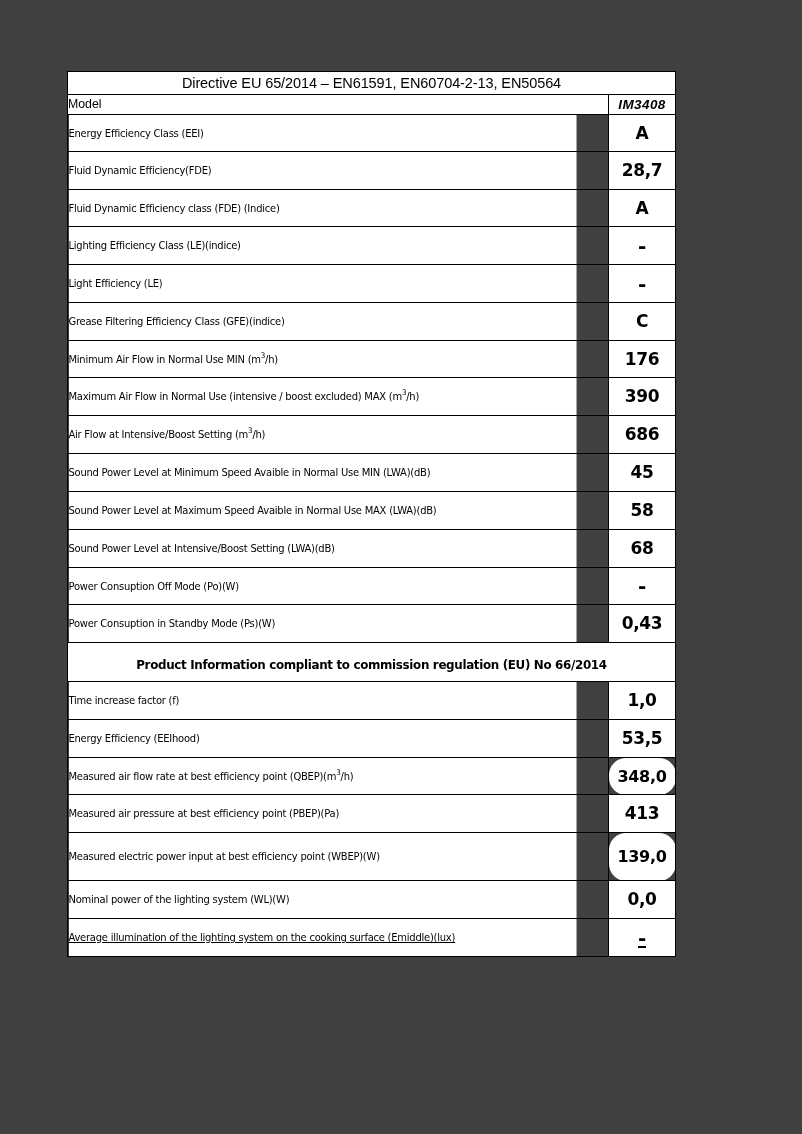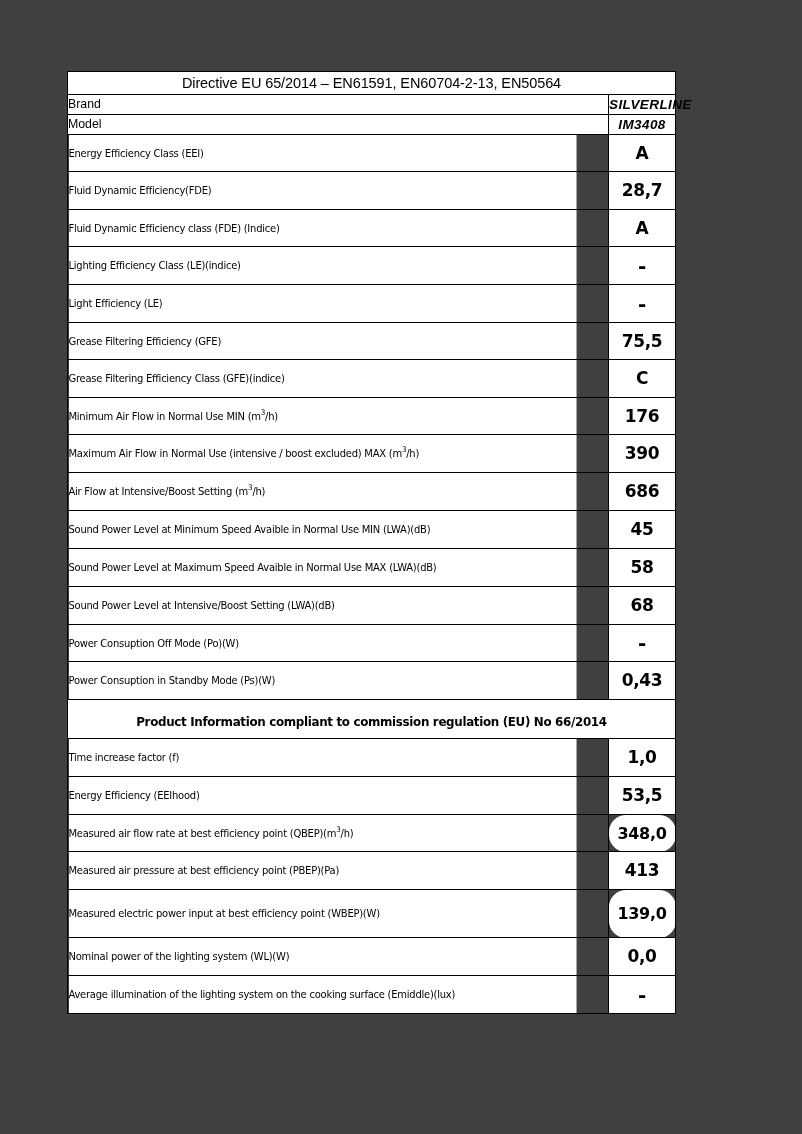--- a/index.html
+++ b/index.html
@@ -137,24 +137,20 @@
         <col class="c-val">
       </colgroup>
       <tbody>
 
         <tr>
           <td class="directive-cell" colspan="3">
             <span class="directive-text">Directive EU 65/2014 – EN61591, EN60704-2-13, EN50564</span>
           </td>
         </tr>
 
-        <tr class="bm-row">
-          <td class="bm-label" colspan="2">Brand</td>
-          <td class="bm-value">SILVERLINE</td>
-        </tr>
 
         <tr class="bm-row">
           <td class="bm-label" colspan="2">Model</td>
           <td class="bm-value">IM3408</td>
         </tr>
 
           <tr style="height: 37px;">
             <td class="spec-label" colspan="2">Energy Efficiency Class (EEI)</td>
             <td class="spec-value">A</td>
           </tr>
@@ -166,24 +162,20 @@
             <td class="spec-label" colspan="2">Fluid Dynamic Efficiency class (FDE) (Indice)</td>
             <td class="spec-value">A</td>
           </tr>
           <tr style="height: 38px;">
             <td class="spec-label" colspan="2">Lighting Efficiency Class (LE)(indice)</td>
             <td class="spec-value dash">-</td>
           </tr>
           <tr style="height: 38px;">
             <td class="spec-label" colspan="2">Light Efficiency (LE)</td>
             <td class="spec-value dash">-</td>
-          </tr>
-          <tr style="height: 37px;">
-            <td class="spec-label" colspan="2">Grease Filtering Efficiency (GFE)</td>
-            <td class="spec-value">75,5</td>
           </tr>
           <tr style="height: 38px;">
             <td class="spec-label" colspan="2">Grease Filtering Efficiency Class (GFE)(indice)</td>
             <td class="spec-value">C</td>
           </tr>
           <tr style="height: 37px;">
             <td class="spec-label" colspan="2">Minimum Air Flow in Normal Use MIN (m<sup class="u">3</sup>/h)</td>
             <td class="spec-value">176</td>
           </tr>
           <tr style="height: 38px;">
@@ -238,21 +230,21 @@
             <td class="spec-value">413</td>
           </tr>
           <tr style="height: 48px;">
             <td class="spec-label" colspan="2">Measured electric power input at best efficiency point (WBEP)(W)</td>
             <td class="spec-value sm">139,0</td>
           </tr>
           <tr style="height: 38px;">
             <td class="spec-label" colspan="2">Nominal power of the lighting system (WL)(W)</td>
             <td class="spec-value">0,0</td>
           </tr>
-          <tr style="height: 38px;">
+          <tr style="height: 38px; text-decoration: underline;">
             <td class="spec-label" colspan="2">Average illumination of the lighting system on the cooking surface (Emiddle)(lux)</td>
             <td class="spec-value dash">-</td>
           </tr>
 
       </tbody>
     </table>
   </div>
 </div>
 
 </body></html>

